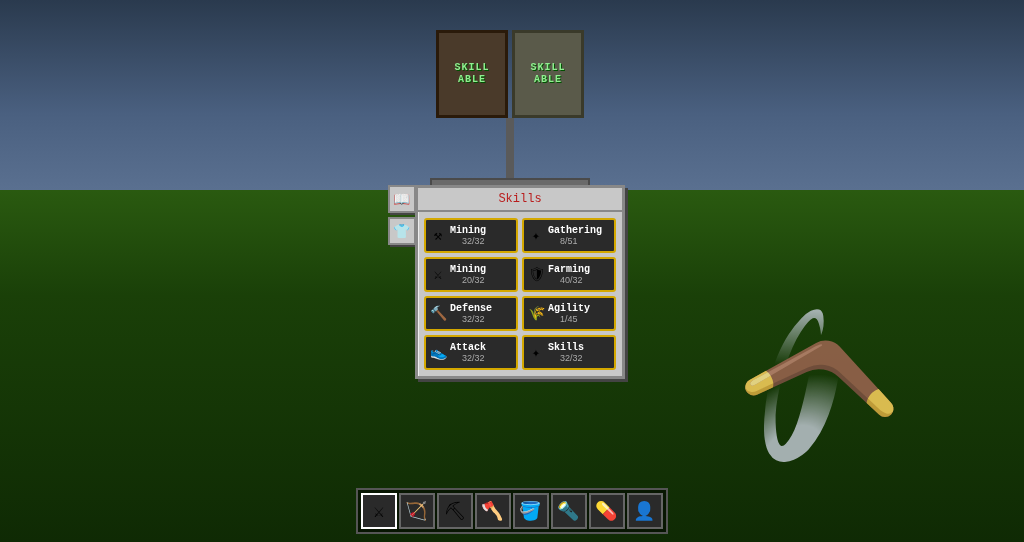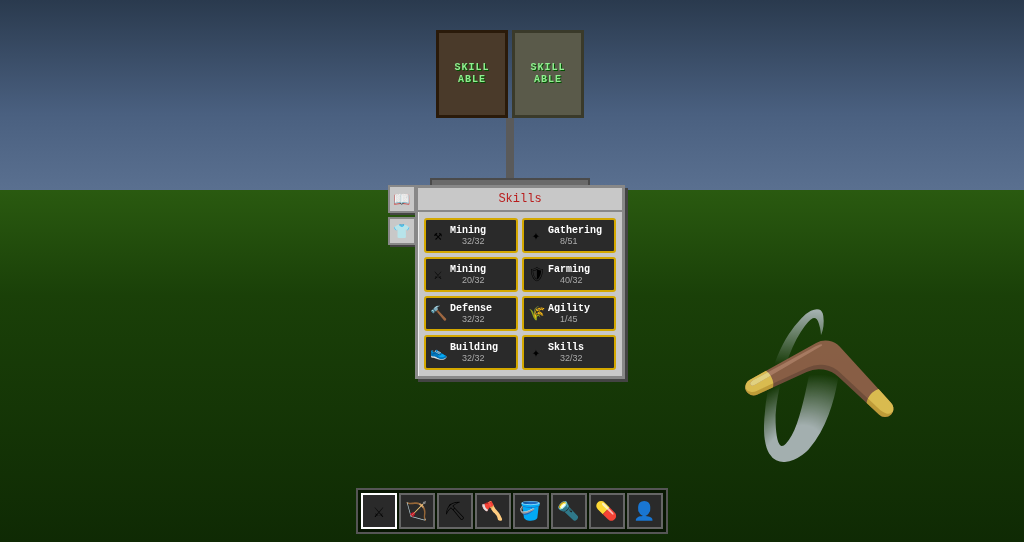--- a/index.html
+++ b/index.html
@@ -281,21 +281,21 @@
       <div class="skill-button">
         <div class="skill-icon">🌾</div>
         <div class="skill-info">
           <div class="skill-name">Agility</div>
           <div class="skill-level">1/45</div>
         </div>
       </div>
       <div class="skill-button">
         <div class="skill-icon">👟</div>
         <div class="skill-info">
-          <div class="skill-name">Building</div>
+          <div class="skill-name">Attack</div>
           <div class="skill-level">32/32</div>
         </div>
       </div>
       <div class="skill-button">
         <div class="skill-icon">✦</div>
         <div class="skill-info">
           <div class="skill-name">Skills</div>
           <div class="skill-level">32/32</div>
         </div>
       </div>

